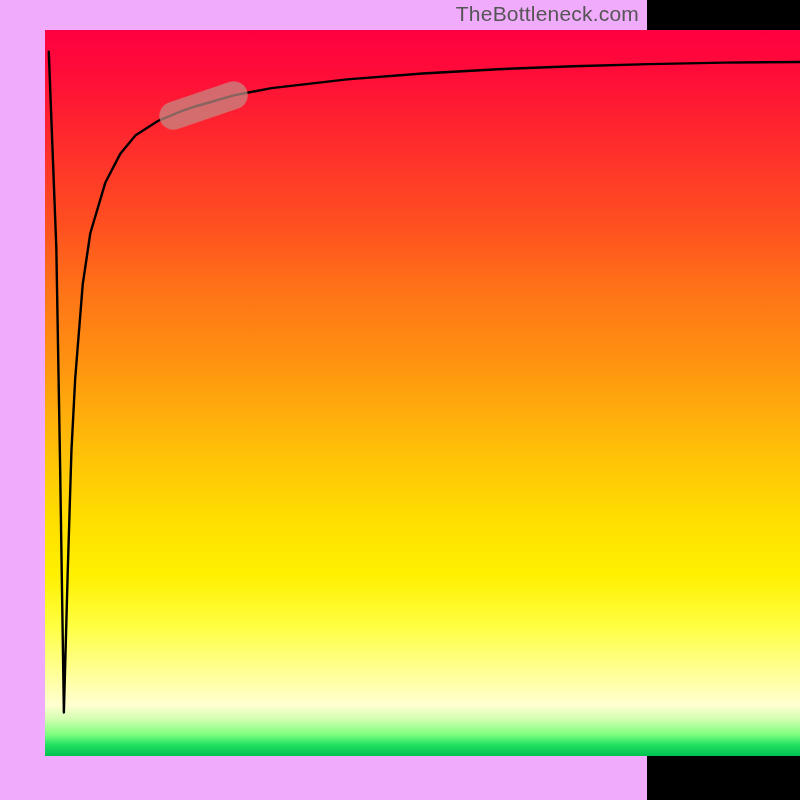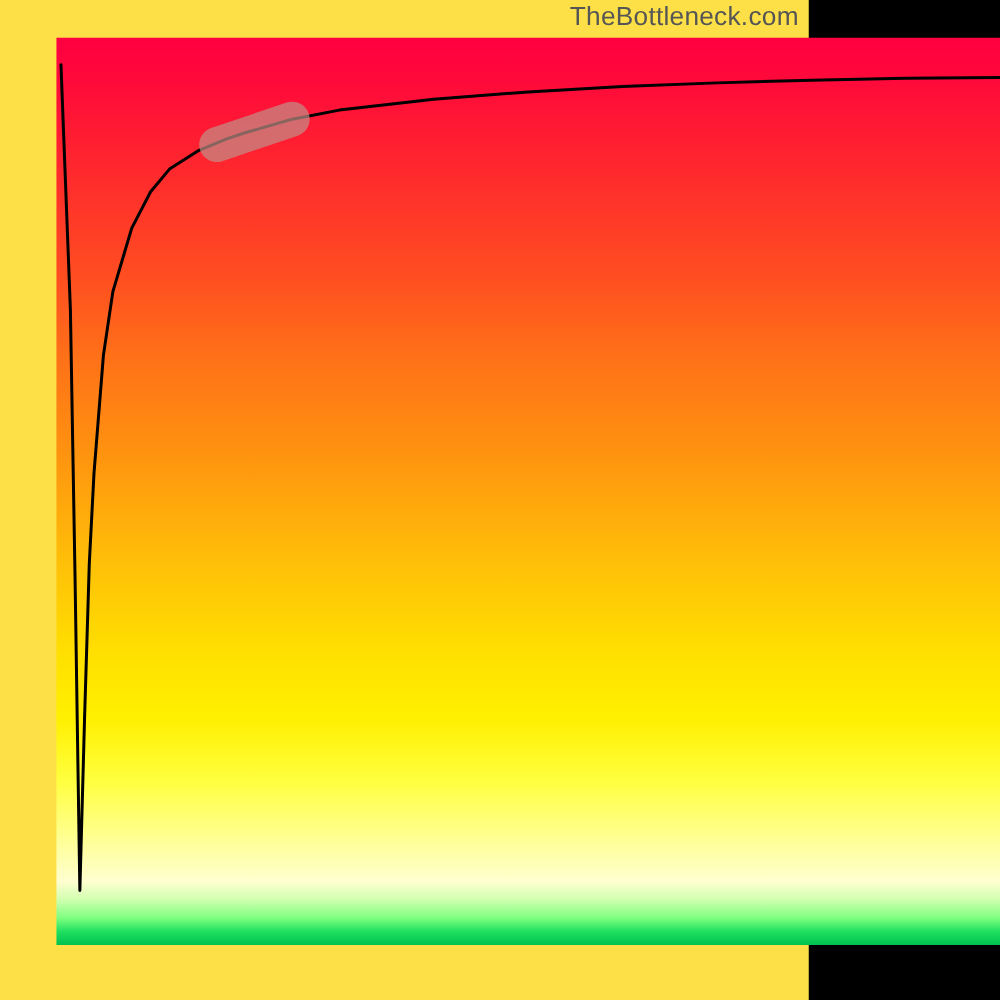--- a/index.html
+++ b/index.html
@@ -1,17 +1,17 @@
 <!DOCTYPE html>
 <html><head>
   <meta charset="utf-8">
   <style>
     * { margin: 0; padding: 0; box-sizing: border-box; }
     body { width: 800px; height: 800px; overflow: hidden; background: #000; font-family: Arial, sans-serif; }
-    .chart-wrapper { width: 647px; height: 800px; position: relative; background: #fde047; }
+    .chart-wrapper { width: 647px; height: 800px; position: relative; background: #f0abfc; }
     .watermark { position: absolute; top: 2px; right: 8px; color: #555; font-size: 21px; font-weight: normal; z-index: 10; letter-spacing: 0.2px; }
     .plot-region { position: absolute; left: 45px; top: 30px; width: 755px; height: 726px; overflow: hidden; }
     .gradient-fill { width: 100%; height: 100%; background: linear-gradient(to bottom,
         #ff0040 0%,
         #ff0a3a 5%,
         #ff2030 12%,
         #ff5020 27%,
         #ff7018 35%,
         #ff9010 45%,
         #ffc008 58%,

